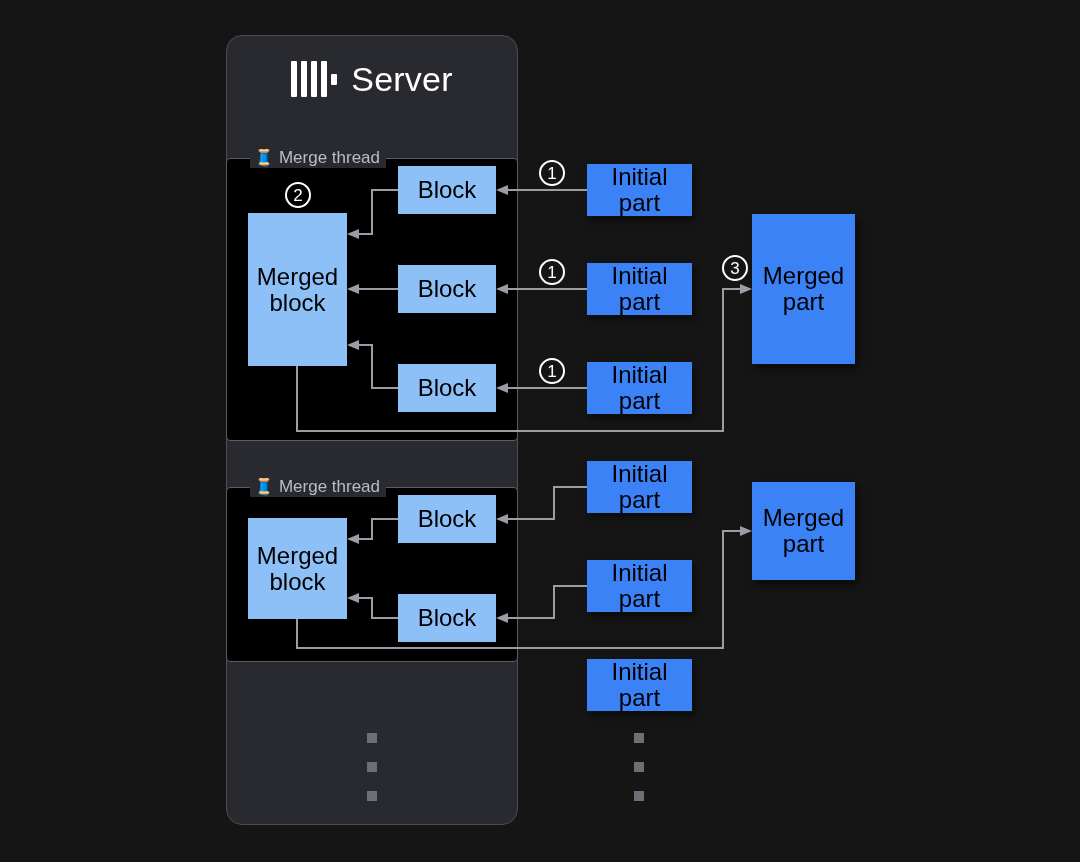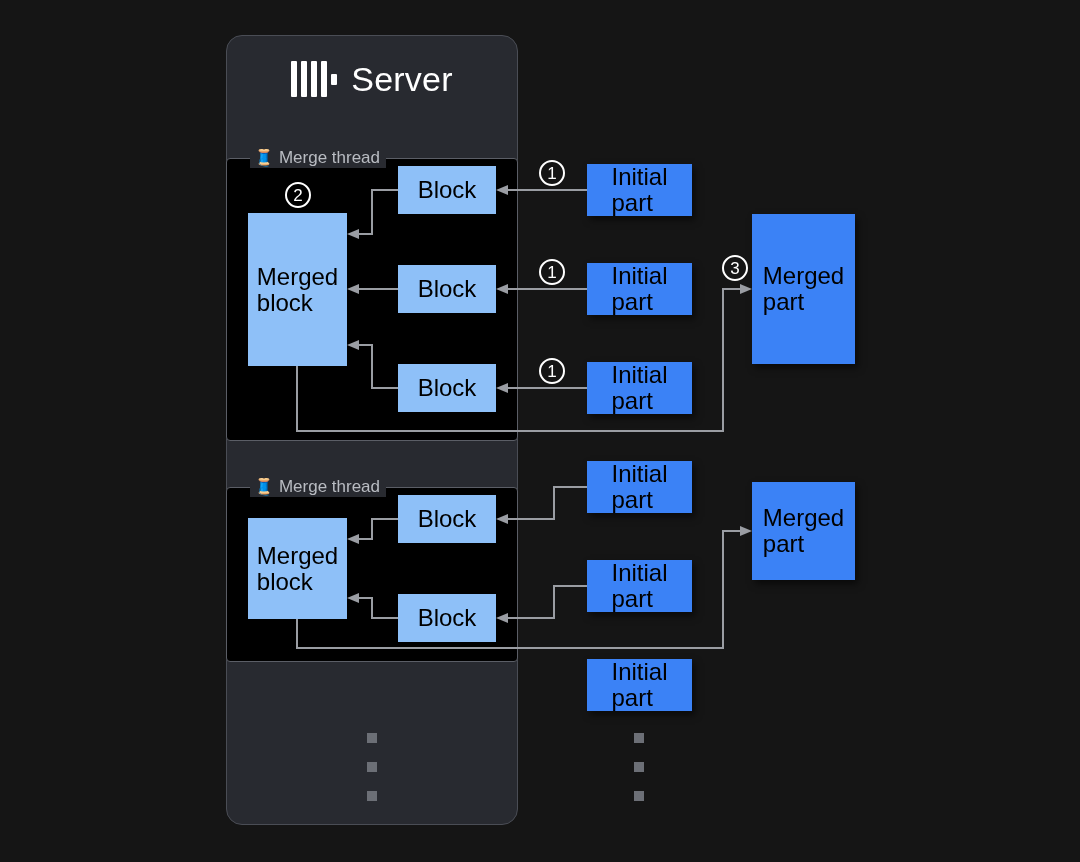--- a/index.html
+++ b/index.html
@@ -41,21 +41,21 @@
     color:#b9bcc2;font-size:17px;white-space:nowrap;
   }
   #thread1-label{left:250px;top:148px;}
   #thread2-label{left:250px;top:477px;}
   .spool{font-size:16px;line-height:1;}
 
   
   .node{
     position:absolute;box-sizing:border-box;
     display:flex;align-items:center;justify-content:center;
-    text-align:left;color:#000000;font-size:24px;line-height:1.08;
+    text-align:center;color:#000000;font-size:24px;line-height:1.08;
     box-shadow:3px 4px 7px rgba(0,0,0,.55);
   }
   .node.blue{background:#8ec0f8;}
   .node.yellow{background:#3b82f6;}
 
   #blk1{left:398px;top:166px;width:98px;height:48px;}
   #blk2{left:398px;top:265px;width:98px;height:48px;}
   #blk3{left:398px;top:364px;width:98px;height:48px;}
   #mblk1{left:248px;top:213px;width:99px;height:153px;}
 

